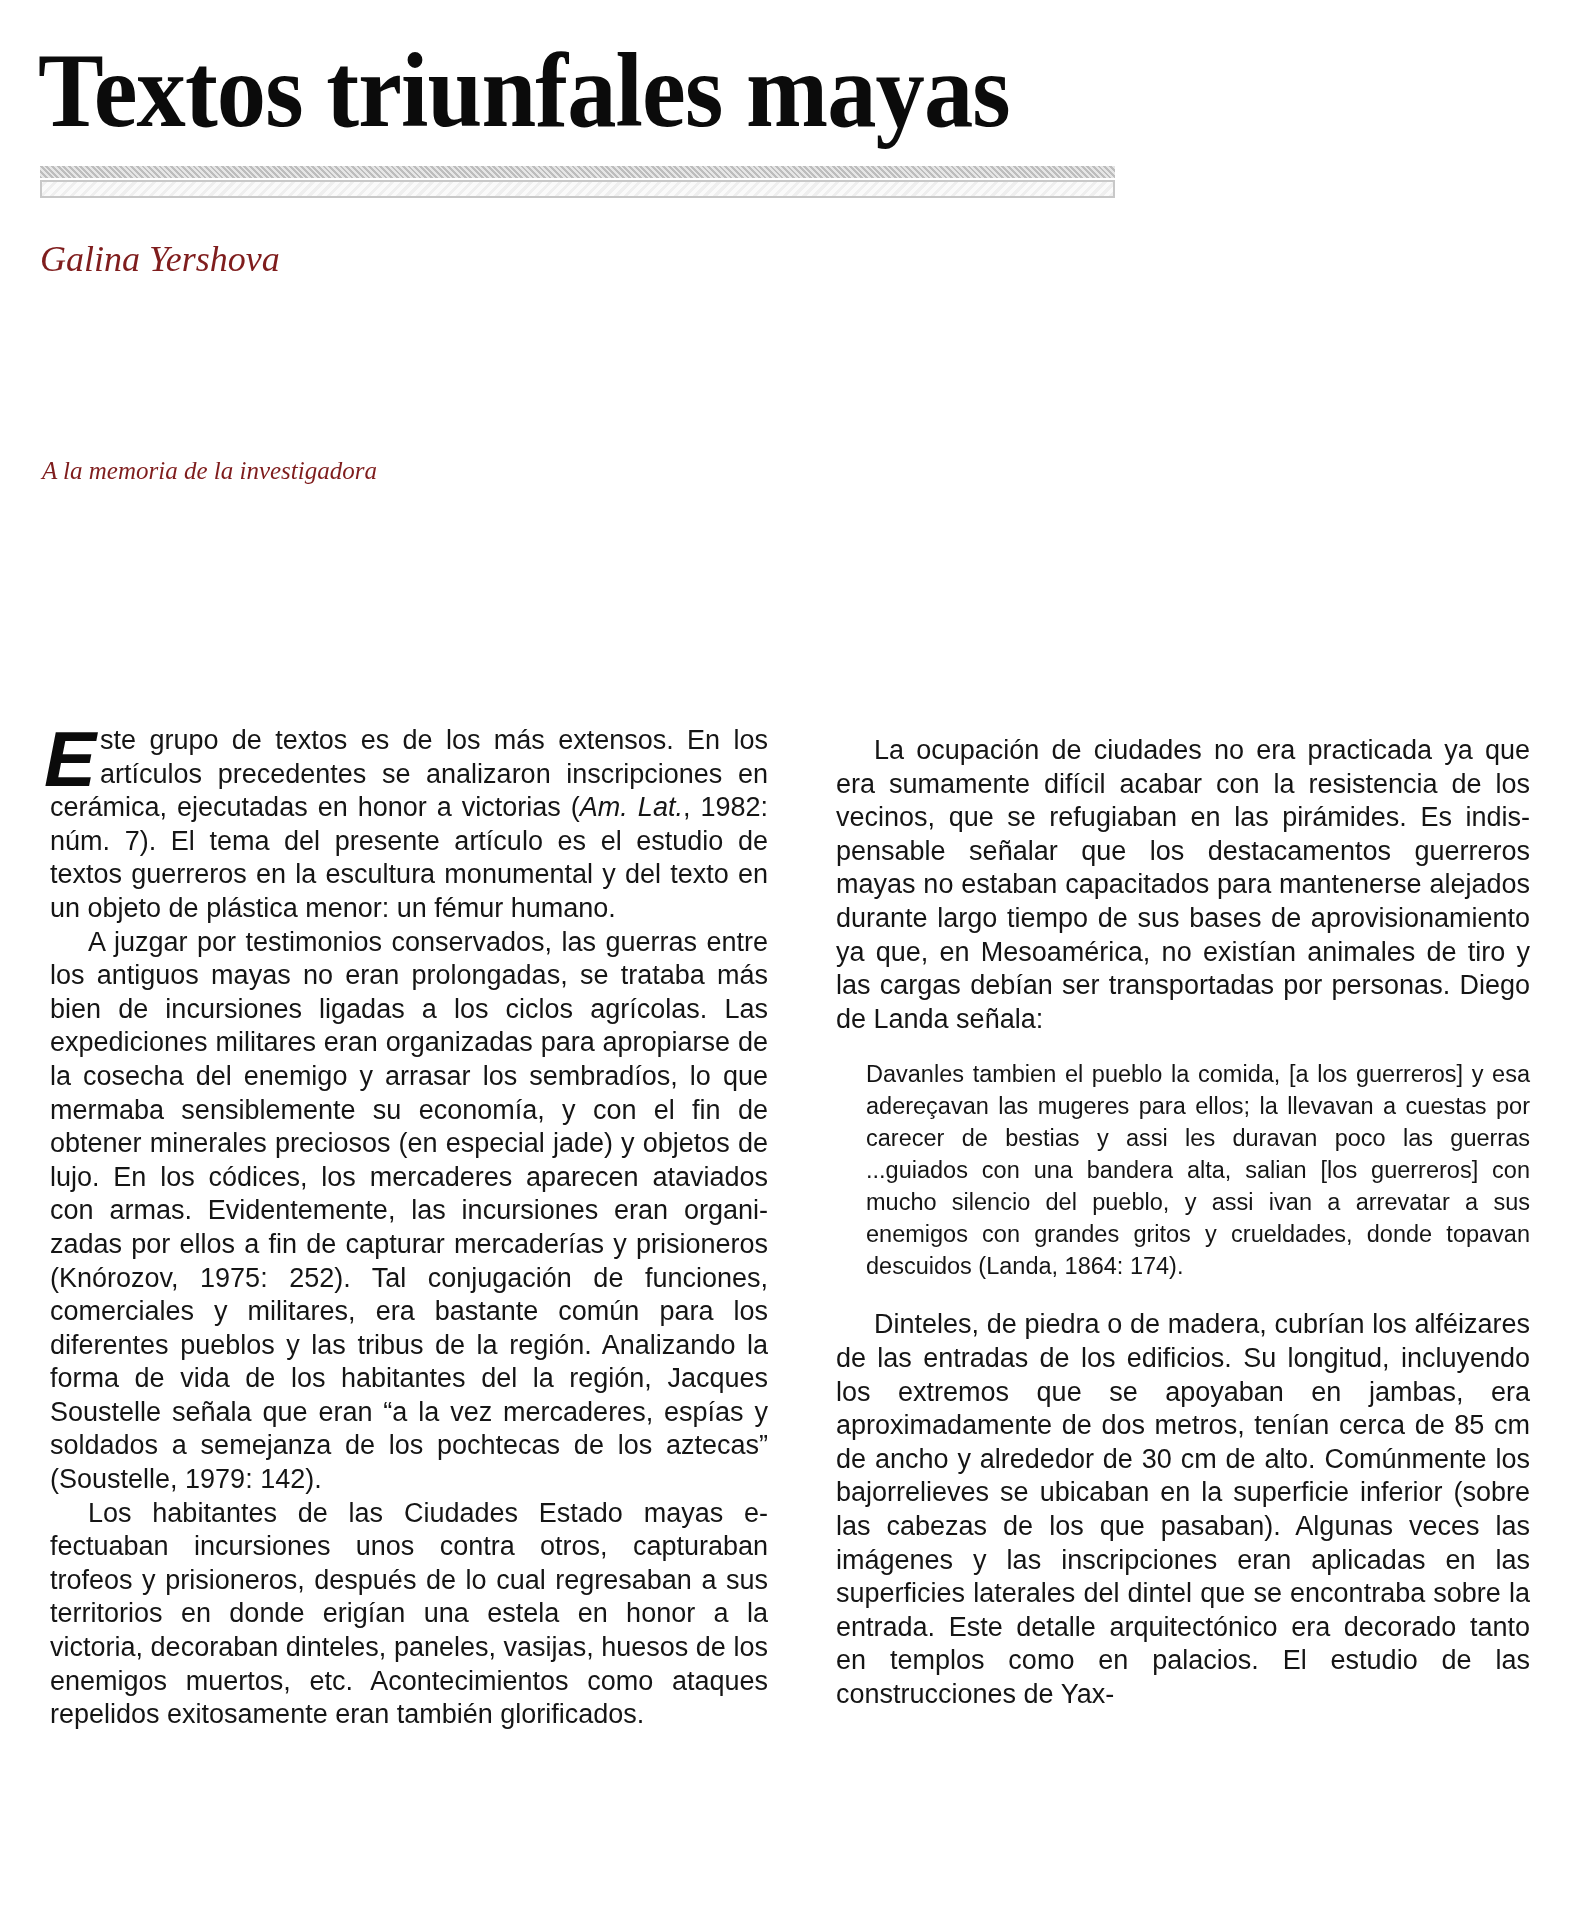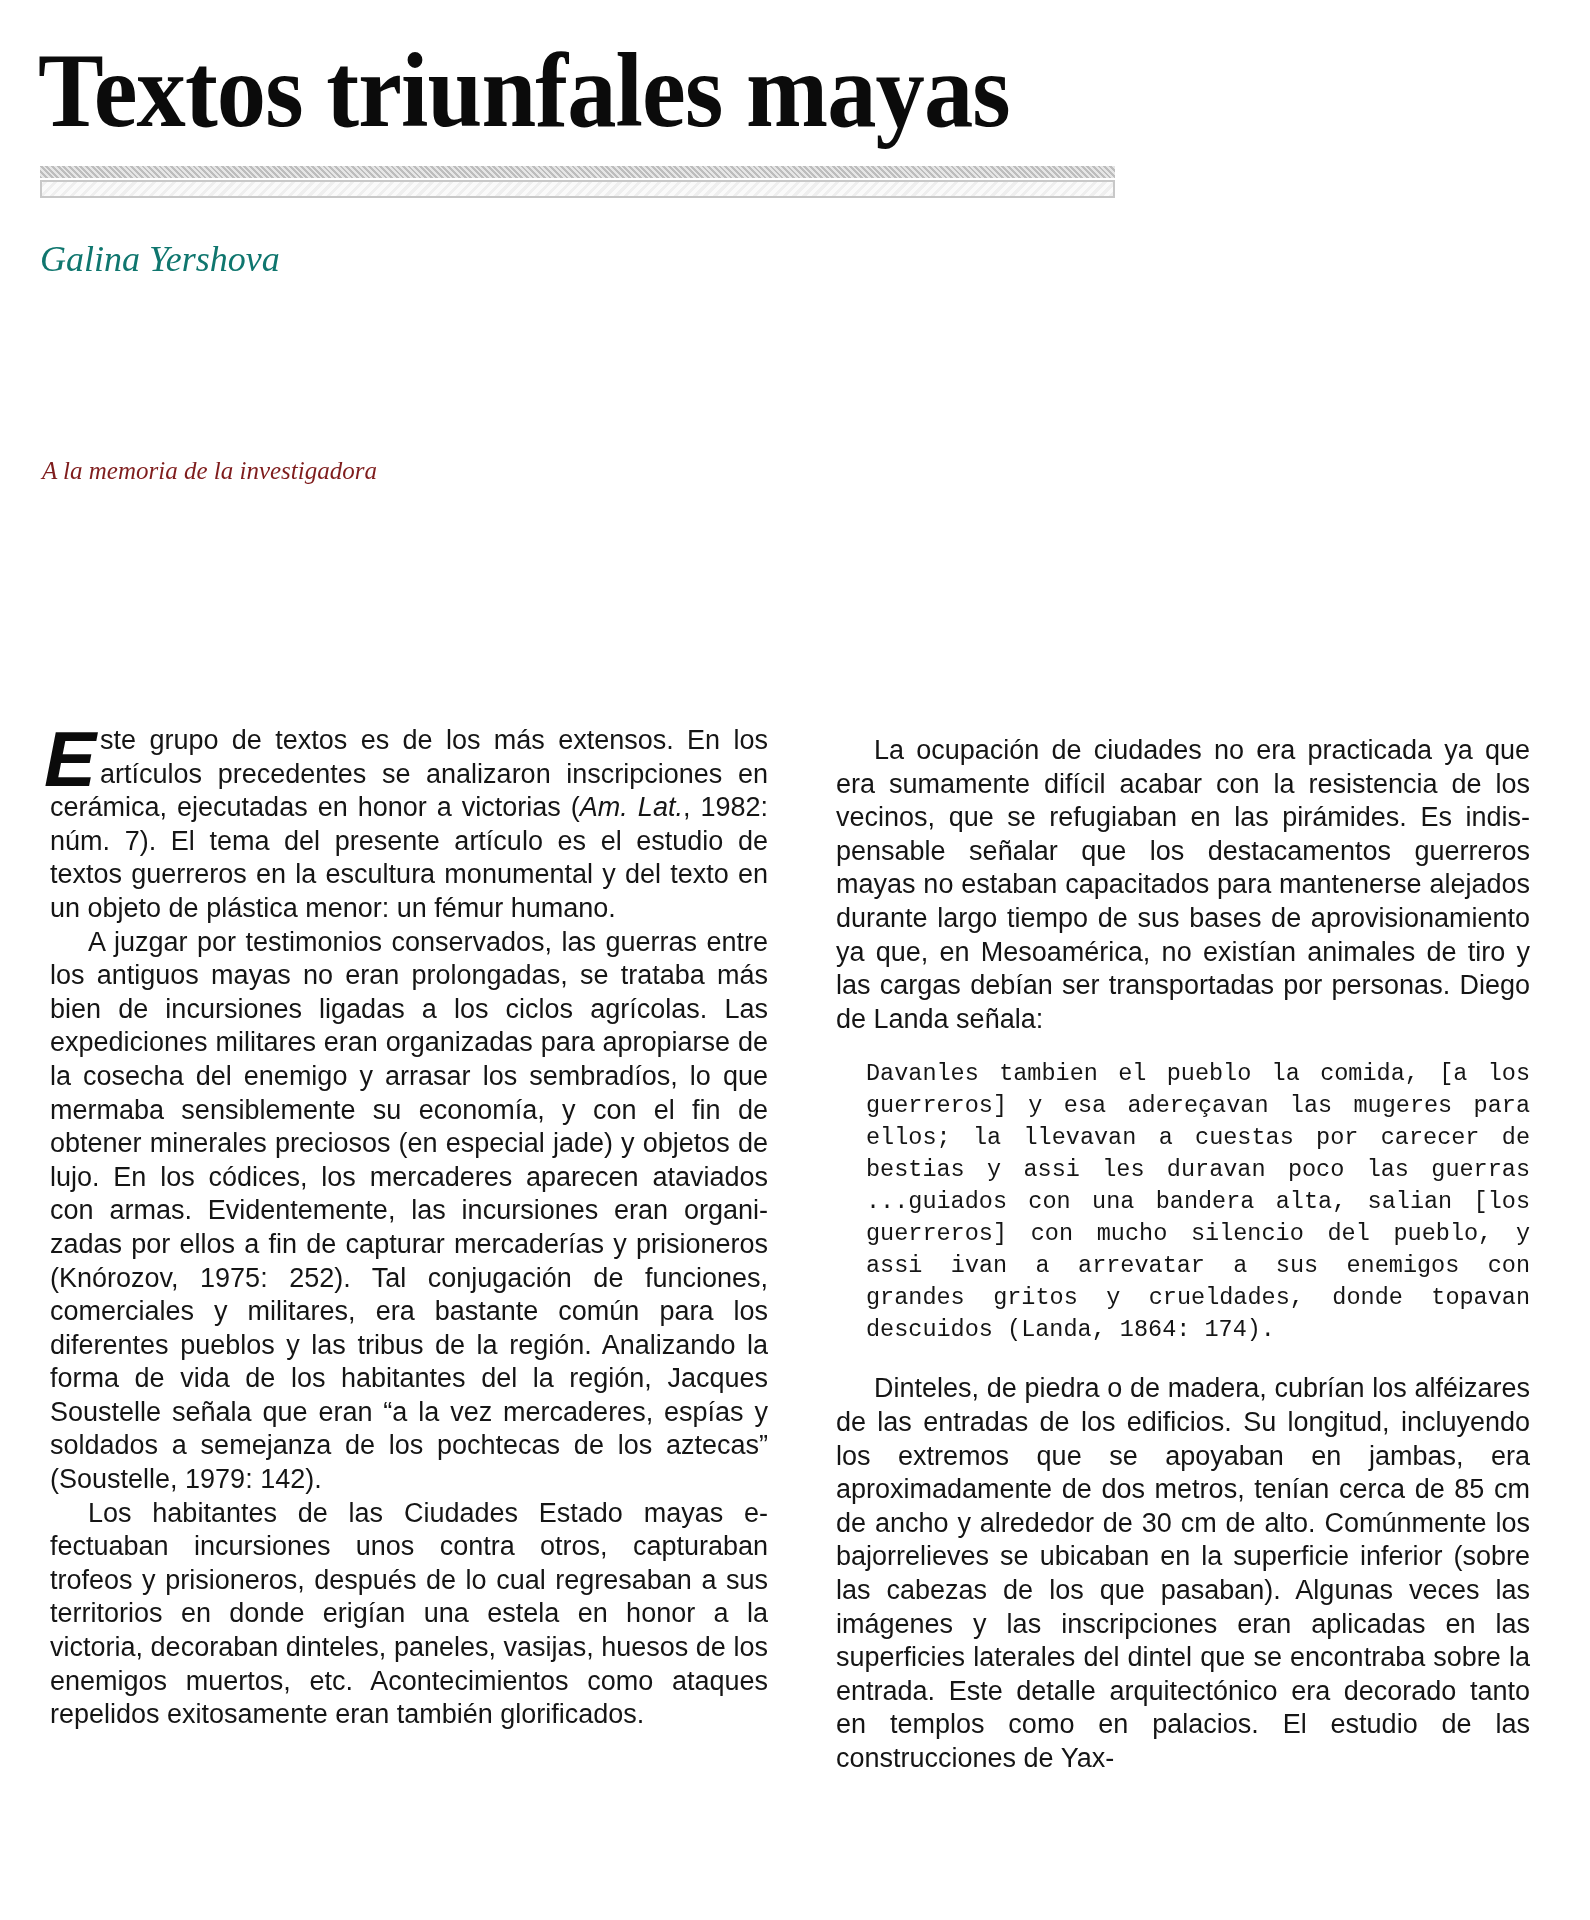--- a/index.html
+++ b/index.html
@@ -19,21 +19,21 @@
     background: repeating-linear-gradient(45deg, #bdbdbd 0 2px, #e6e6e6 2px 4px);
   }
   .rule .band2 {
     position: absolute; left: 0; top: 14px; width: 100%; height: 18px;
     border: 2px solid #c8c8c8; box-sizing: border-box;
     background: repeating-linear-gradient(-45deg, #efefef 0 3px, #fafafa 3px 7px);
   }
   .author {
     position: absolute; left: 40px; top: 238px;
     font-family: "Liberation Serif", "DejaVu Serif", serif; font-style: italic;
-    font-size: 36px; color: #0f766e;
+    font-size: 36px; color: #7f1d1d;
   }
   .dedication {
     position: absolute; left: 42px; top: 454px;
     font-family: "Liberation Serif", "DejaVu Serif", serif; font-style: italic;
     font-size: 25px; line-height: 34px; color: #7f1d1d;
   }
   .col {
     position: absolute; top: 724px;
     font-family: "Liberation Sans", "DejaVu Sans", sans-serif;
     font-size: 27px; line-height: 33.6px; color: #151515;
@@ -43,21 +43,21 @@
   .col-right { left: 836px; width: 694px; top: 734px; }
   .col p { margin: 0; text-indent: 38px; }
   .col p.first { text-indent: 0; }
   .col p .dropcap {
     float: left; font-family: "Liberation Sans", "DejaVu Sans", sans-serif;
     font-style: italic; font-weight: bold; font-size: 78px; line-height: 62px;
     margin: 4px 4px 0 -6px; color: #0b0b0b;
   }
   .col .quote {
     margin: 22px 0 26px 30px; text-indent: 0;
-    font-size: 23.5px; line-height: 32px; font-family: Liberation Mono, monospace;
+    font-size: 23.5px; line-height: 32px;
   }
   .col p.after-quote { margin-top: 0; }
   em { font-style: italic; }
 </style>
 </head>
 <body>
 
 <h1 class="title">Textos triunfales mayas</h1>
 
 <div class="rule">

